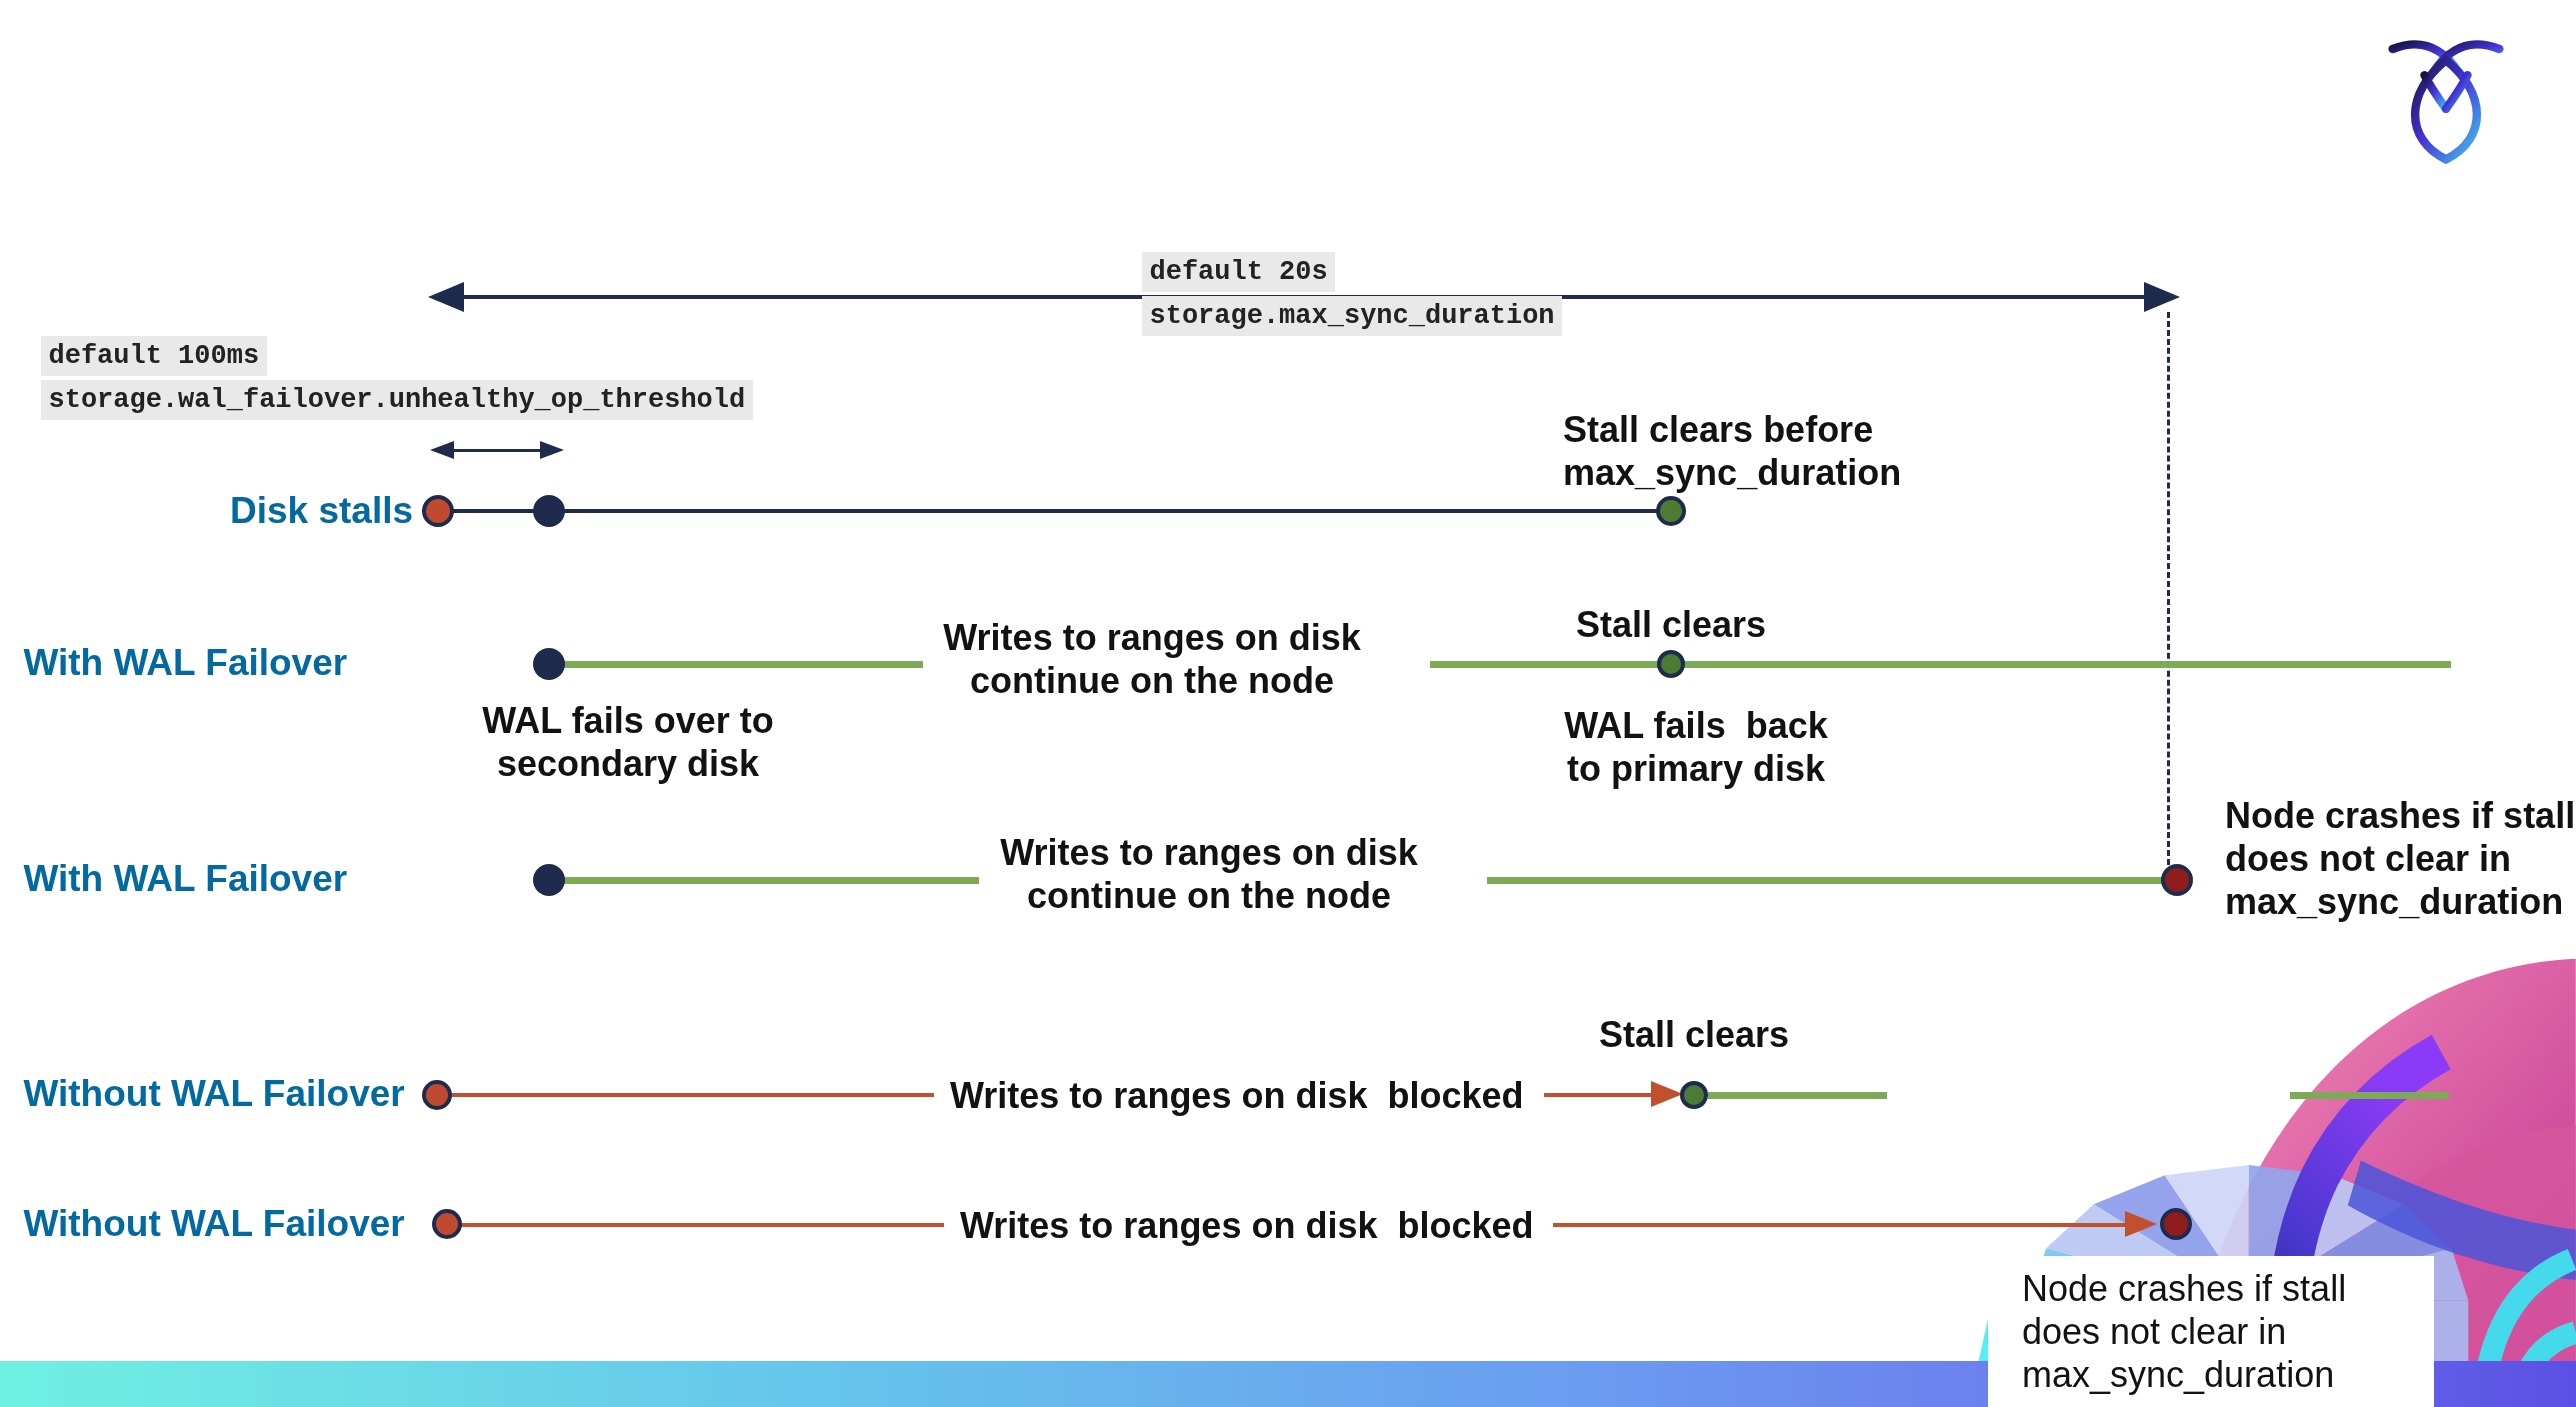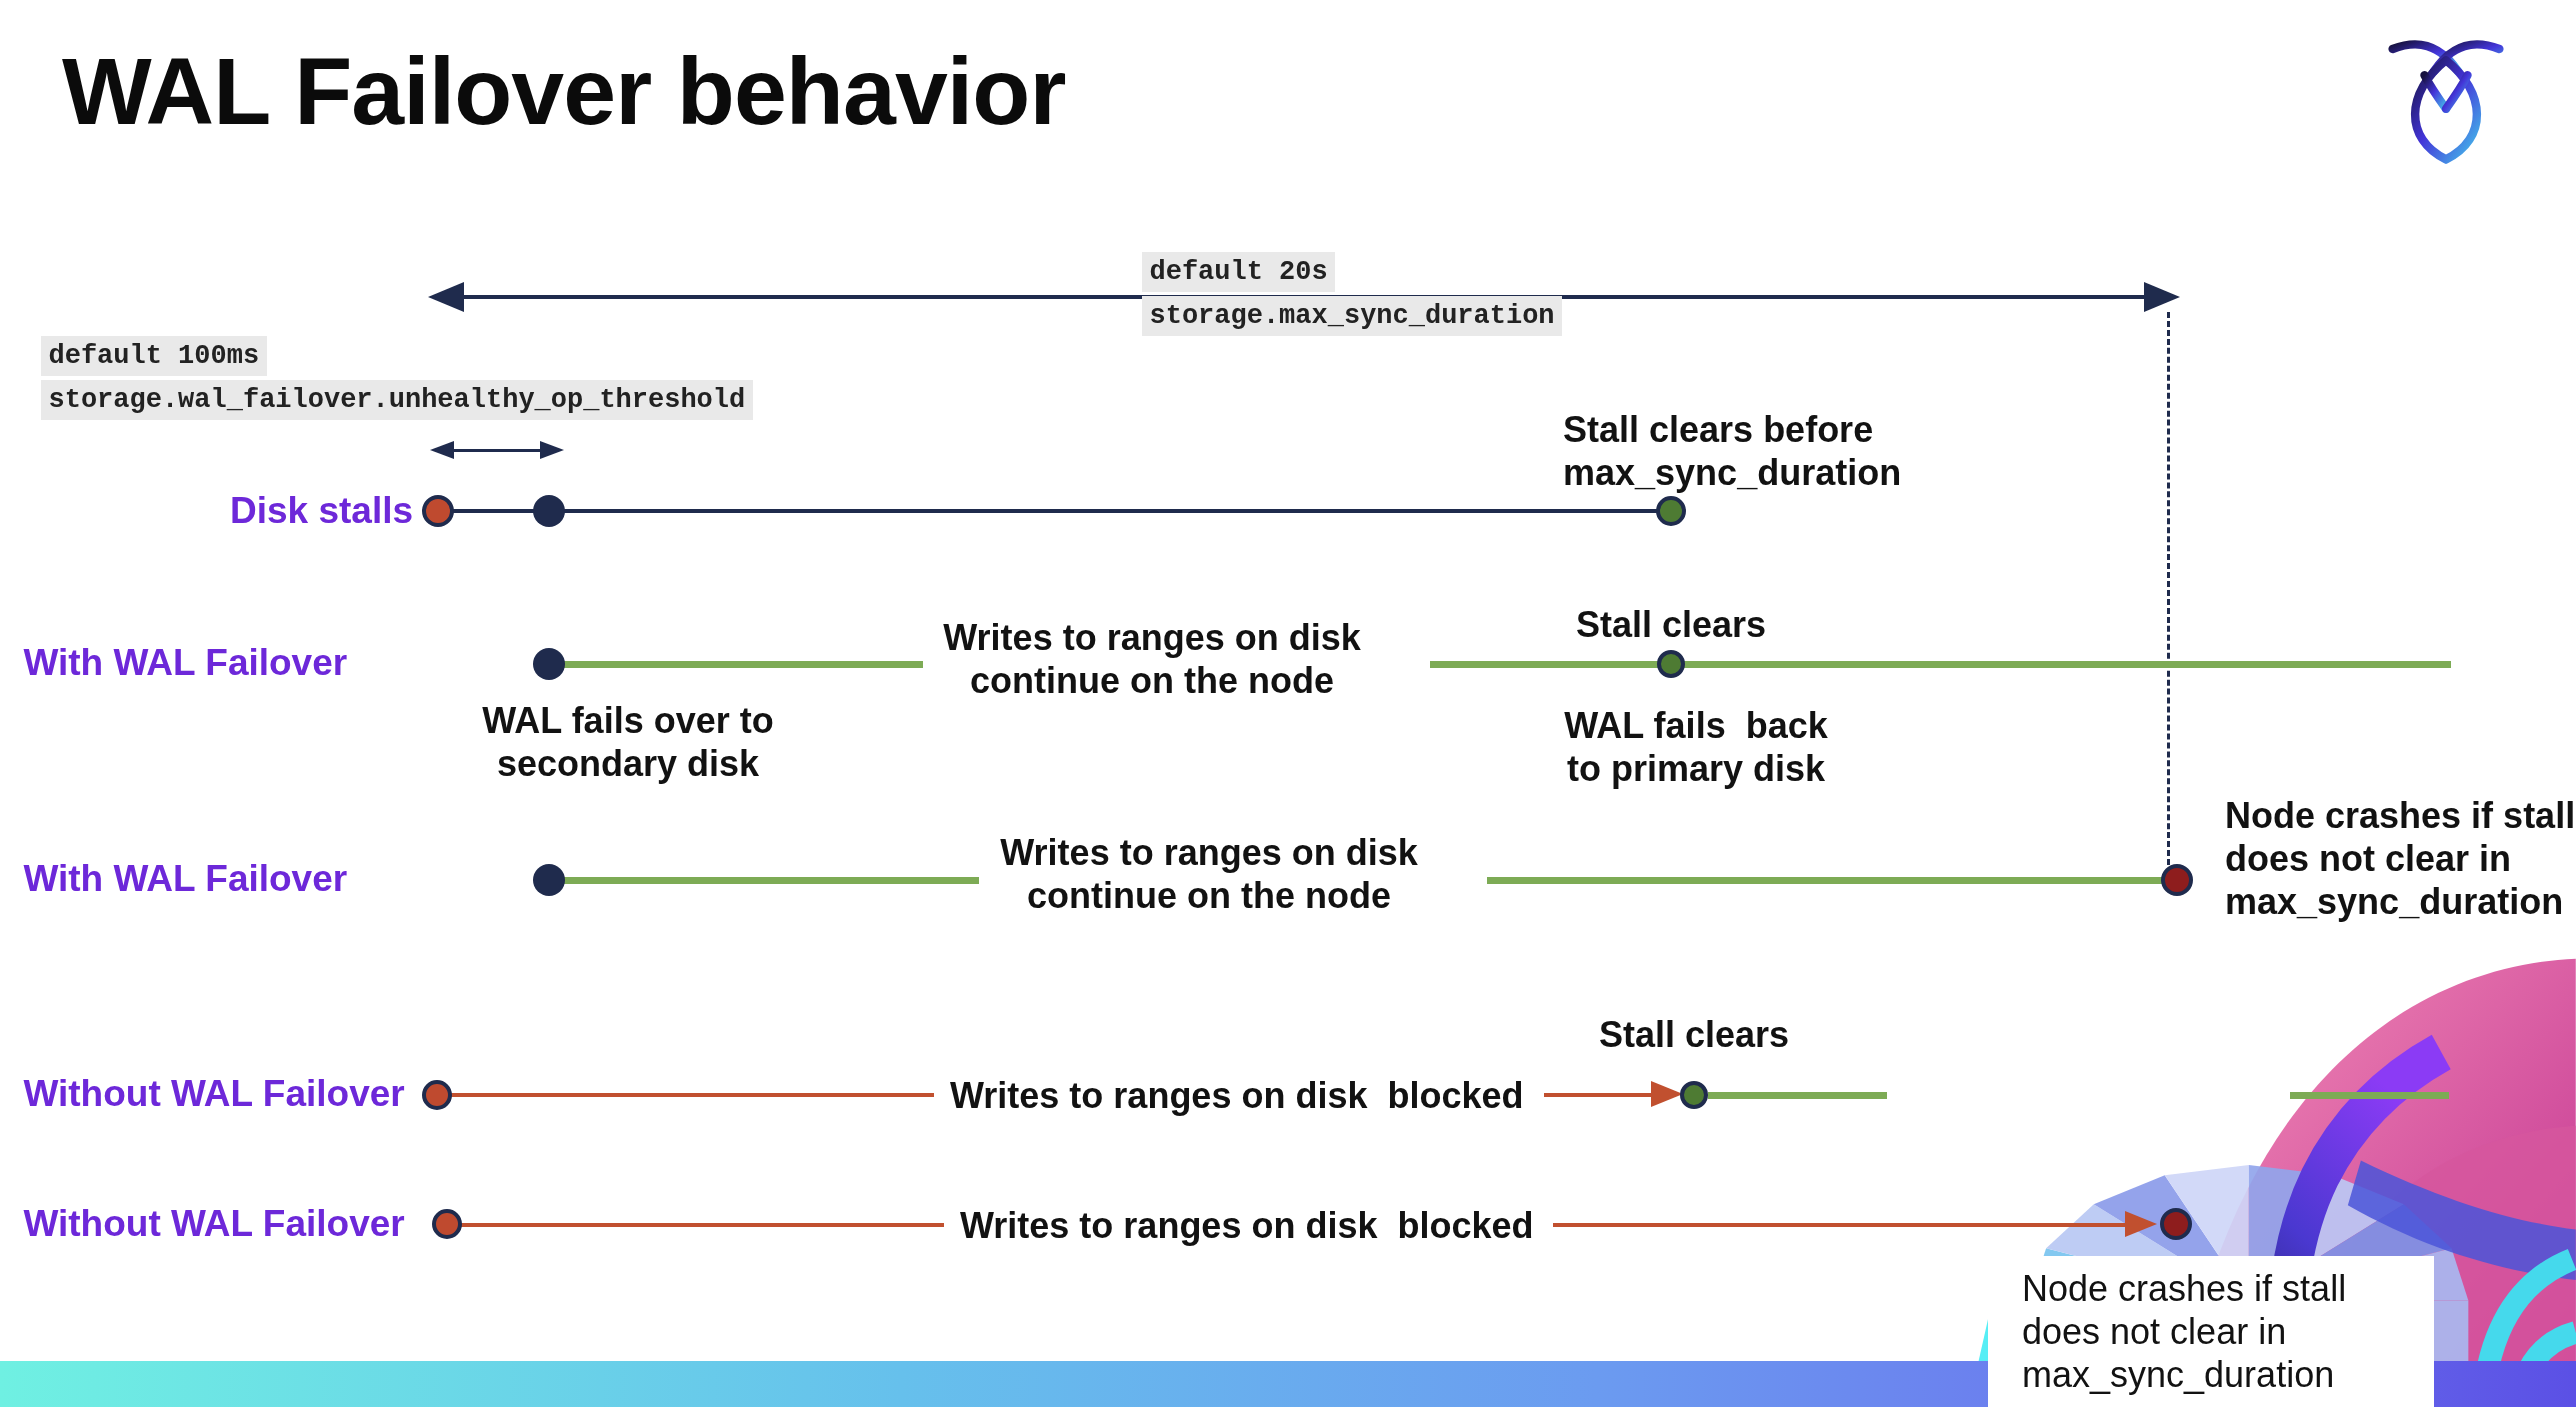--- a/index.html
+++ b/index.html
@@ -1,20 +1,20 @@
 <!DOCTYPE html>
 <html style="--navy: #1f2b4d; --green_line: #7dab55; --green_dot: #4e7b33; --red_line: #c1502f; --red_dot: #bf4a2f; --crash_dot: #8e1d1d; --code_bg: #e9e9e9; --bar_a: #6ff0e2; --bar_b: #66c0ec; --bar_c: #6b9bf0; --bar_d: #6b78ee; --bar_e: #5b50e5; --logo_a: #17123f; --logo_b: #4334d8; --logo_c: #45b8ea;font-size:15px"><head>
 <meta charset="utf-8">
 <style>
   html,body{margin:0;padding:0;background:#fff;}
   .slide{position:relative;width:2576px;height:1408px;background:#fff;overflow:hidden;
          font-family:"Liberation Sans",sans-serif;color:#111;}
   .el{position:absolute;z-index:4;font-weight:bold;}
   .title{font-size:95px;font-weight:bold;letter-spacing:-0.9px;color:#0b0b0b;white-space:nowrap;}
-  .rowlabel{font-size:37px;line-height:49px;white-space:nowrap;color:#6d28d9;}
+  .rowlabel{font-size:37px;line-height:49px;white-space:nowrap;color:#0369a1;}
   .note{font-size:36px;line-height:43px;white-space:pre-wrap;color:#121212;}
   .tc{text-align:center;transform:translateX(-50%);}
   .code{font-family:"Liberation Mono","DejaVu Sans Mono",monospace;font-size:27px;line-height:36px;color:#222;}
   .code span{display:inline-block;background:var(--code_bg);padding:1.9px 7.5px;margin-bottom:4.7px;}
   .code span{display:table;}
   .hline{position:absolute;z-index:4;}
   .navy-l{height:3.7px;background:var(--navy);}
   .green-l{height:6.5px;background:var(--green_line);}
   .red-l{height:3.7px;background:var(--red_line);}
   .dot{position:absolute;z-index:5;border-radius:50%;transform:translate(-50%,-50%);box-sizing:border-box;}
@@ -77,21 +77,20 @@
   </svg>
 
   <div class="bar"></div>
 
   <div class="whitebox" style="left:1988px;top:1256px;width:446px;height:151px;">
     <div class="note" style="padding:11.2px 0 0 34px;">Node crashes if stall
 does not clear in
 max_sync_duration</div>
   </div>
 
-  <div class="el title" style="left:62px;top:37px;">WAL Failover behavior</div>
 
   <svg class="logo" style="left:2385px;top:34px;" width="122" height="131" viewBox="0 0 130 140">
     <defs>
       <linearGradient id="glogo" x1="0" y1="0" x2="0.9" y2="1">
         <stop offset="0" stop-color="#17123f"></stop>
           <stop offset="0.5" stop-color="#4334d8"></stop>
           <stop offset="1" stop-color="#45b8ea"></stop>
       </linearGradient>
     </defs>
     <g stroke="url(#glogo)" stroke-width="9" fill="none" stroke-linecap="round">

